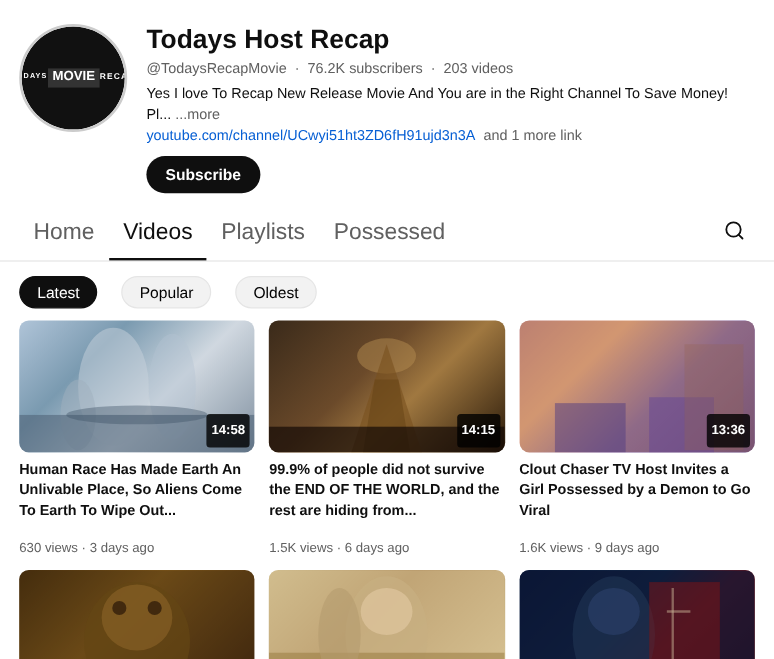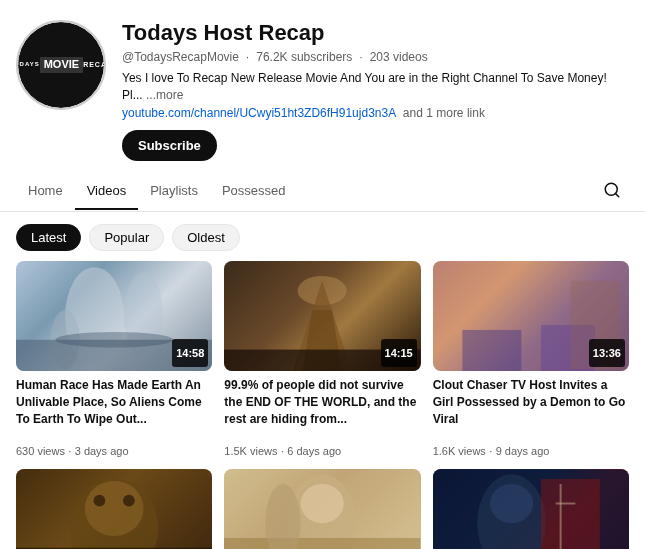--- a/index.html
+++ b/index.html
@@ -17,27 +17,27 @@
     .channel-name { font-size: 22px; font-weight: 700; margin-bottom: 4px; }
     .channel-meta { font-size: 12px; color: #606060; margin-bottom: 6px; }
     .channel-desc { font-size: 12px; color: #0f0f0f; margin-bottom: 2px; line-height: 1.4; }
     .channel-desc .more { color: #606060; cursor: pointer; }
     .channel-link { font-size: 12px; color: #065fd4; margin-bottom: 10px; cursor: pointer; }
     .channel-link .more-link { color: #606060; }
     .subscribe-btn { background: #0f0f0f; color: #fff; border: none; border-radius: 20px; padding: 8px 16px; font-size: 13px; font-weight: 600; cursor: pointer; }
 
     
     .channel-nav { display: flex; align-items: center; border-bottom: 1px solid #e5e5e5; padding: 0 16px; gap: 0; }
-    .nav-item { padding: 10px 12px; font-size: 13px; font-weight: 500; cursor: pointer; color: #606060; border-bottom: 2px solid transparent; text-decoration: none; }
+    .nav-item { padding: 10px 12px; font-size: 19px; font-weight: 500; cursor: pointer; color: #606060; border-bottom: 2px solid transparent; text-decoration: none; }
     .nav-item.active { color: #0f0f0f; border-bottom: 2px solid #0f0f0f; }
     .nav-spacer { flex: 1; }
     .search-icon-nav { padding: 8px; cursor: pointer; color: #0f0f0f; font-size: 16px; }
 
     
-    .filter-tabs { display: flex; gap: 8px; padding: 12px 16px 10px 16px; }
+    .filter-tabs { display: flex; gap: 20px; padding: 12px 16px 10px 16px; }
     .filter-btn { border: 1px solid #e5e5e5; background: #f2f2f2; border-radius: 20px; padding: 5px 14px; font-size: 13px; cursor: pointer; font-weight: 500; }
     .filter-btn.active { background: #0f0f0f; color: #fff; border-color: #0f0f0f; }
 
     
     .video-grid { display: grid; grid-template-columns: repeat(3, 1fr); gap: 12px; padding: 0 16px 16px 16px; }
     .video-card { cursor: pointer; }
     .thumb-wrap { position: relative; width: 100%; aspect-ratio: 16/9; background: #333; border-radius: 8px; overflow: hidden; margin-bottom: 6px; }
     .duration-badge { position: absolute; bottom: 4px; right: 4px; background: rgba(0,0,0,0.8); color: #fff; font-size: 11px; font-weight: 600; padding: 8px 4px; border-radius: 3px; }
     .video-title { font-size: 12px; font-weight: 600; line-height: 1.4; margin-bottom: 18px; color: #0f0f0f; }
     .video-stats { font-size: 11px; color: #606060; }

